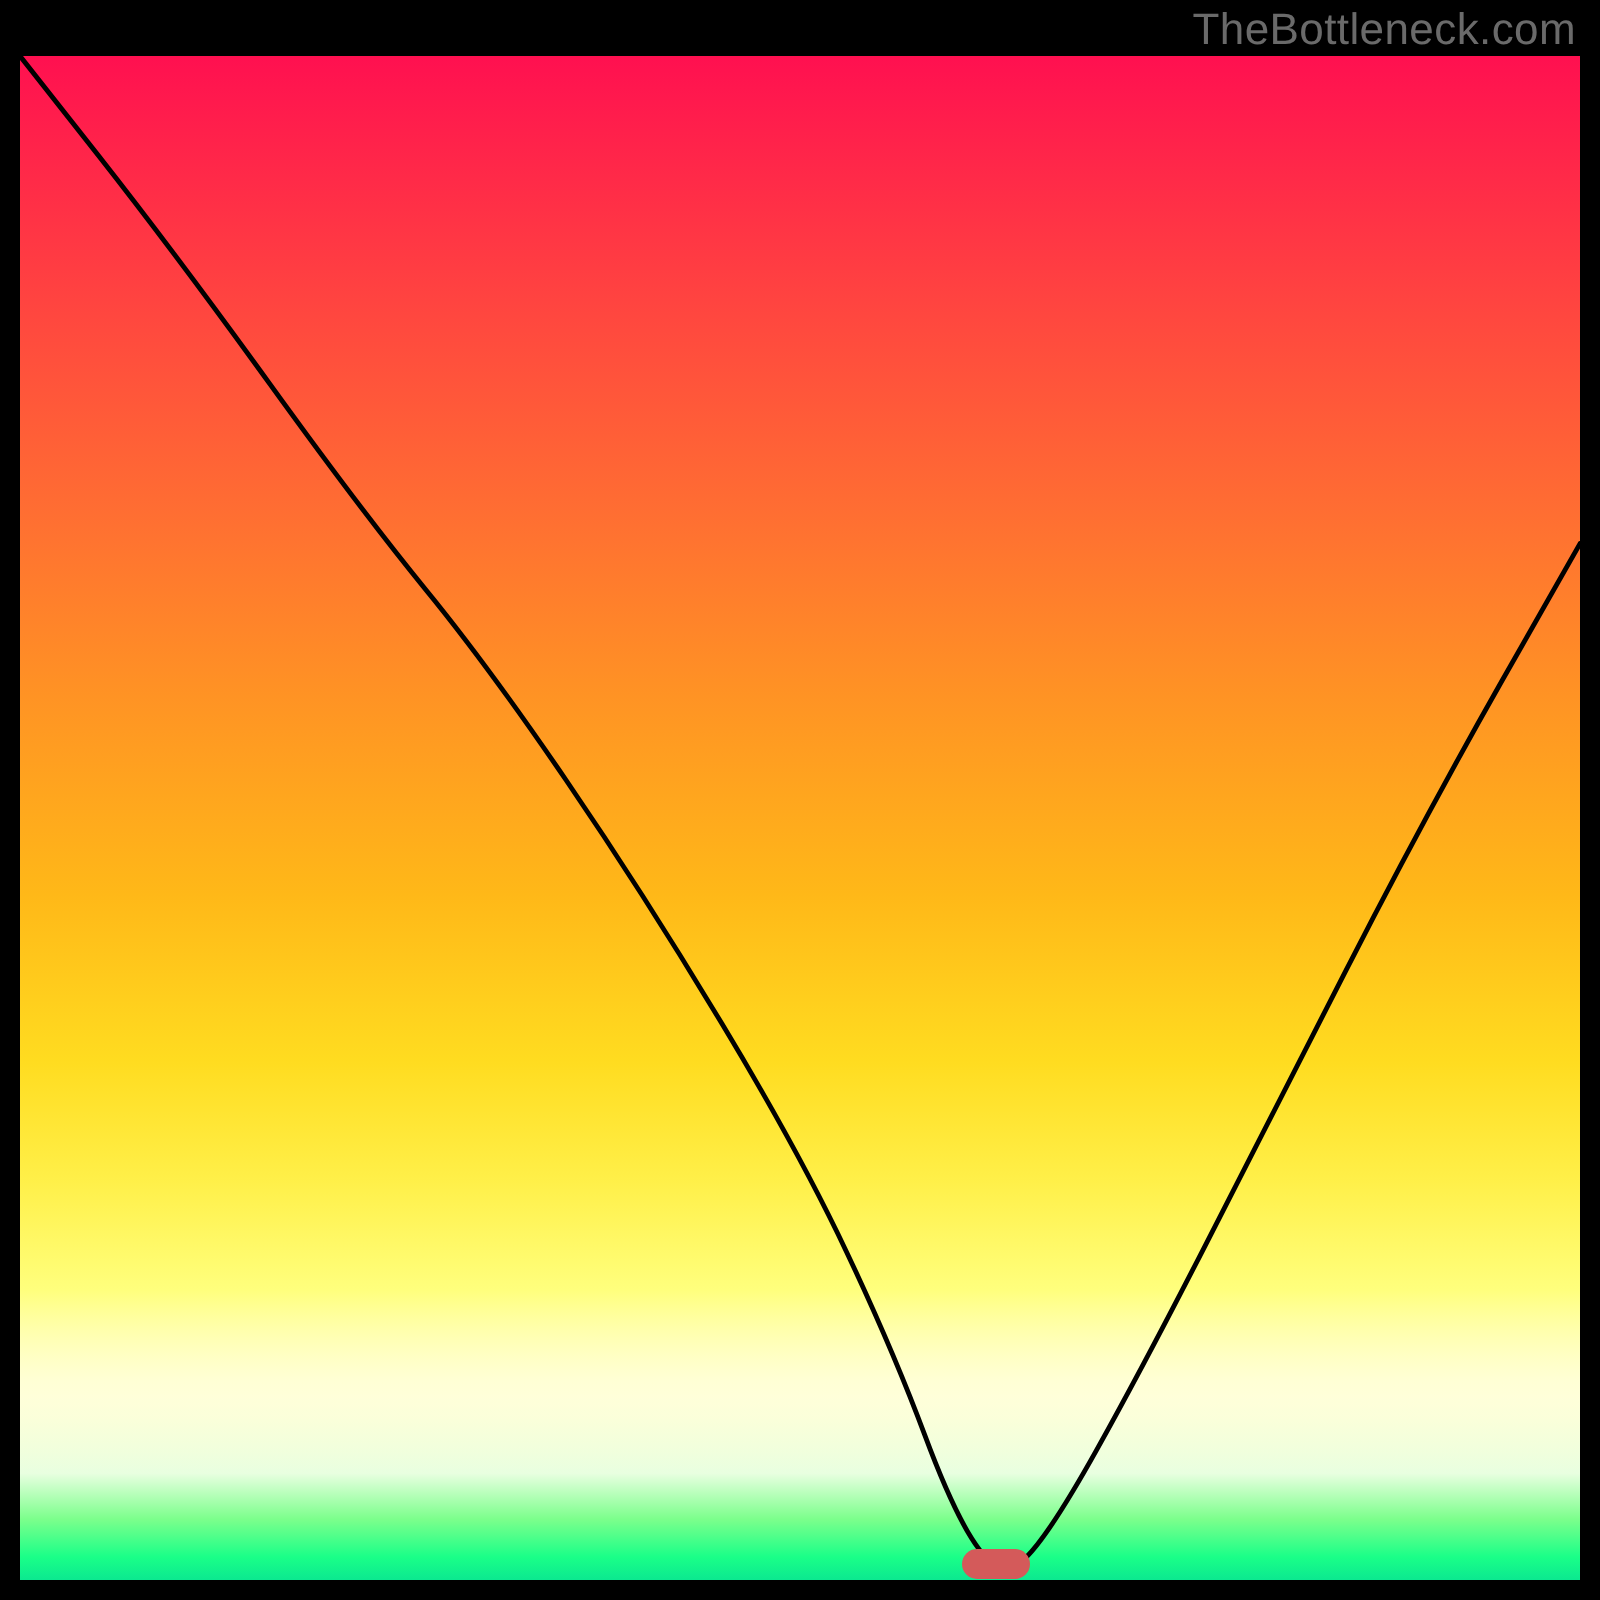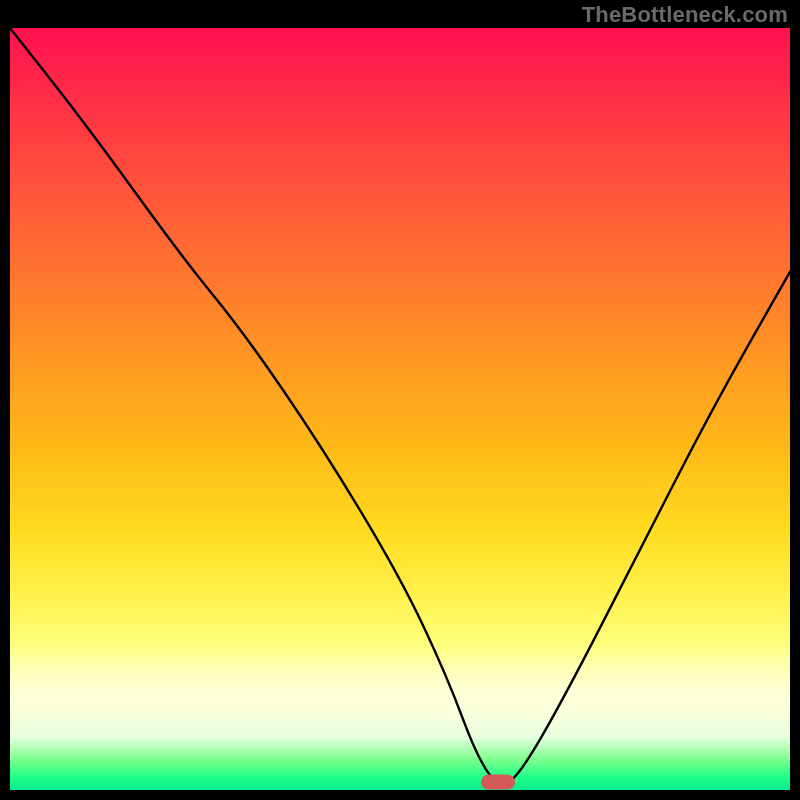--- a/index.html
+++ b/index.html
@@ -16,21 +16,21 @@
     width: 800px;
     height: 800px;
     background: #000;
   }
   .watermark {
     position: absolute;
     top: 2px;
     right: 12px;
     color: #6a6a6a;
     font-size: 22px;
-    font-weight: 700;
+    font-weight: 400;
     letter-spacing: 0.2px;
     z-index: 30;
   }
   .plot-area {
     position: absolute;
     left: 10px;
     top: 28px;
     width: 780px;
     height: 762px;
     overflow: hidden;

